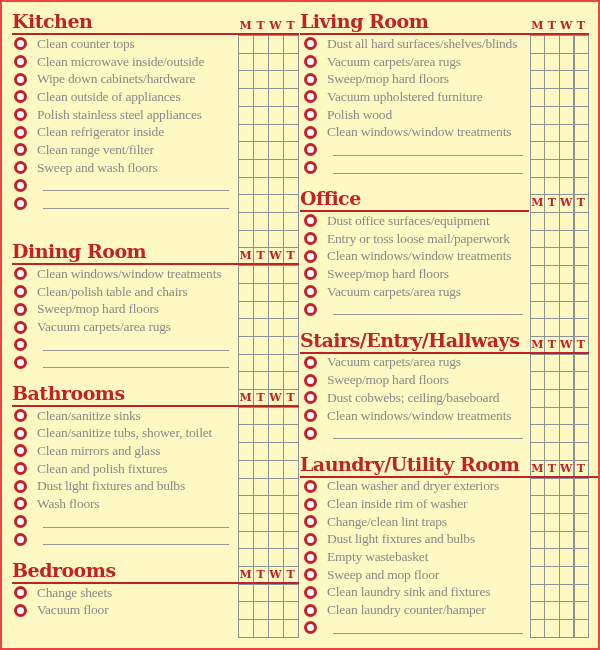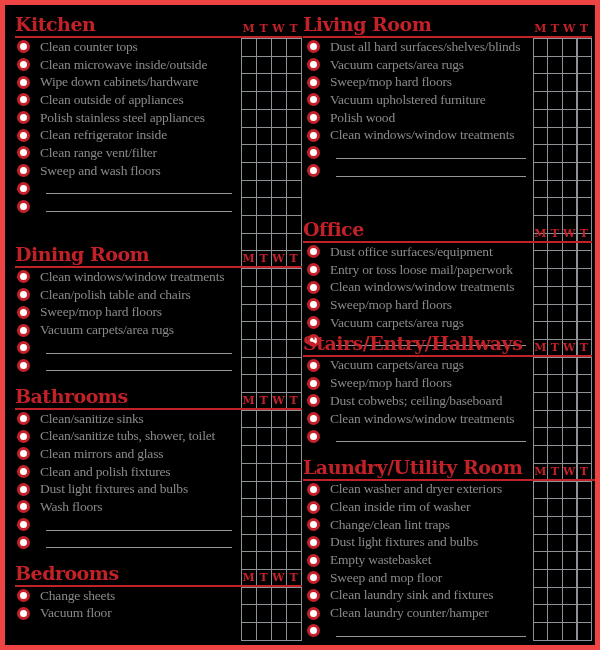--- a/index.html
+++ b/index.html
@@ -1,19 +1,19 @@
 <!DOCTYPE html>
 <html><head>
 <meta charset="utf-8">
 <style>
   html,body{margin:0;padding:0;}
   body{width:600px;height:650px;overflow:hidden;background:#e4e6e6;}
   .page{
     position:relative;width:600px;height:650px;box-sizing:border-box;
-    background:#000000;border:5px solid #ef4444;overflow:hidden;
+    background:#fef9c3;border:2px solid #ef4444;overflow:hidden;
     font-family:"Liberation Serif", serif;
   }
   .grid{
     position:absolute;top:33px;height:603px;
     background-image:
       repeating-linear-gradient(to bottom,#8d9297 0,#8d9297 1px,transparent 1px,transparent 17.7px),
       repeating-linear-gradient(to right,#8d9297 0,#8d9297 1px,transparent 1px,transparent var(--cw));
   }
   .grid.left{left:236px;width:61px;--cw:15px;}
   .grid.right{left:528px;width:59px;--cw:14.5px;}
@@ -242,21 +242,21 @@
         <div class="row">
           <div class="circle"></div>
           <div class="bline"></div>
         </div>
         <div class="row">
           <div class="circle"></div>
           <div class="bline"></div>
         </div>
       </div>
     </div>
-    <div class="sec right" style="left: 298px; top: 188px; width: 289px; margin-top: 28px;">
+    <div class="sec right" style="left: 298px; top: 188px; width: 229px;">
       <div class="hdr">
         <span class="ttl">Office</span>
         <span class="day" style="left: 230px; width: 14.5px;">M</span>
         <span class="day" style="left: 244.5px; width: 14.5px;">T</span>
         <span class="day" style="left: 259px; width: 14.5px;">W</span>
         <span class="day" style="left: 273.5px; width: 14.5px;">T</span>
         <div class="rule"></div>
       </div>
       <div class="items">
         <div class="row">

